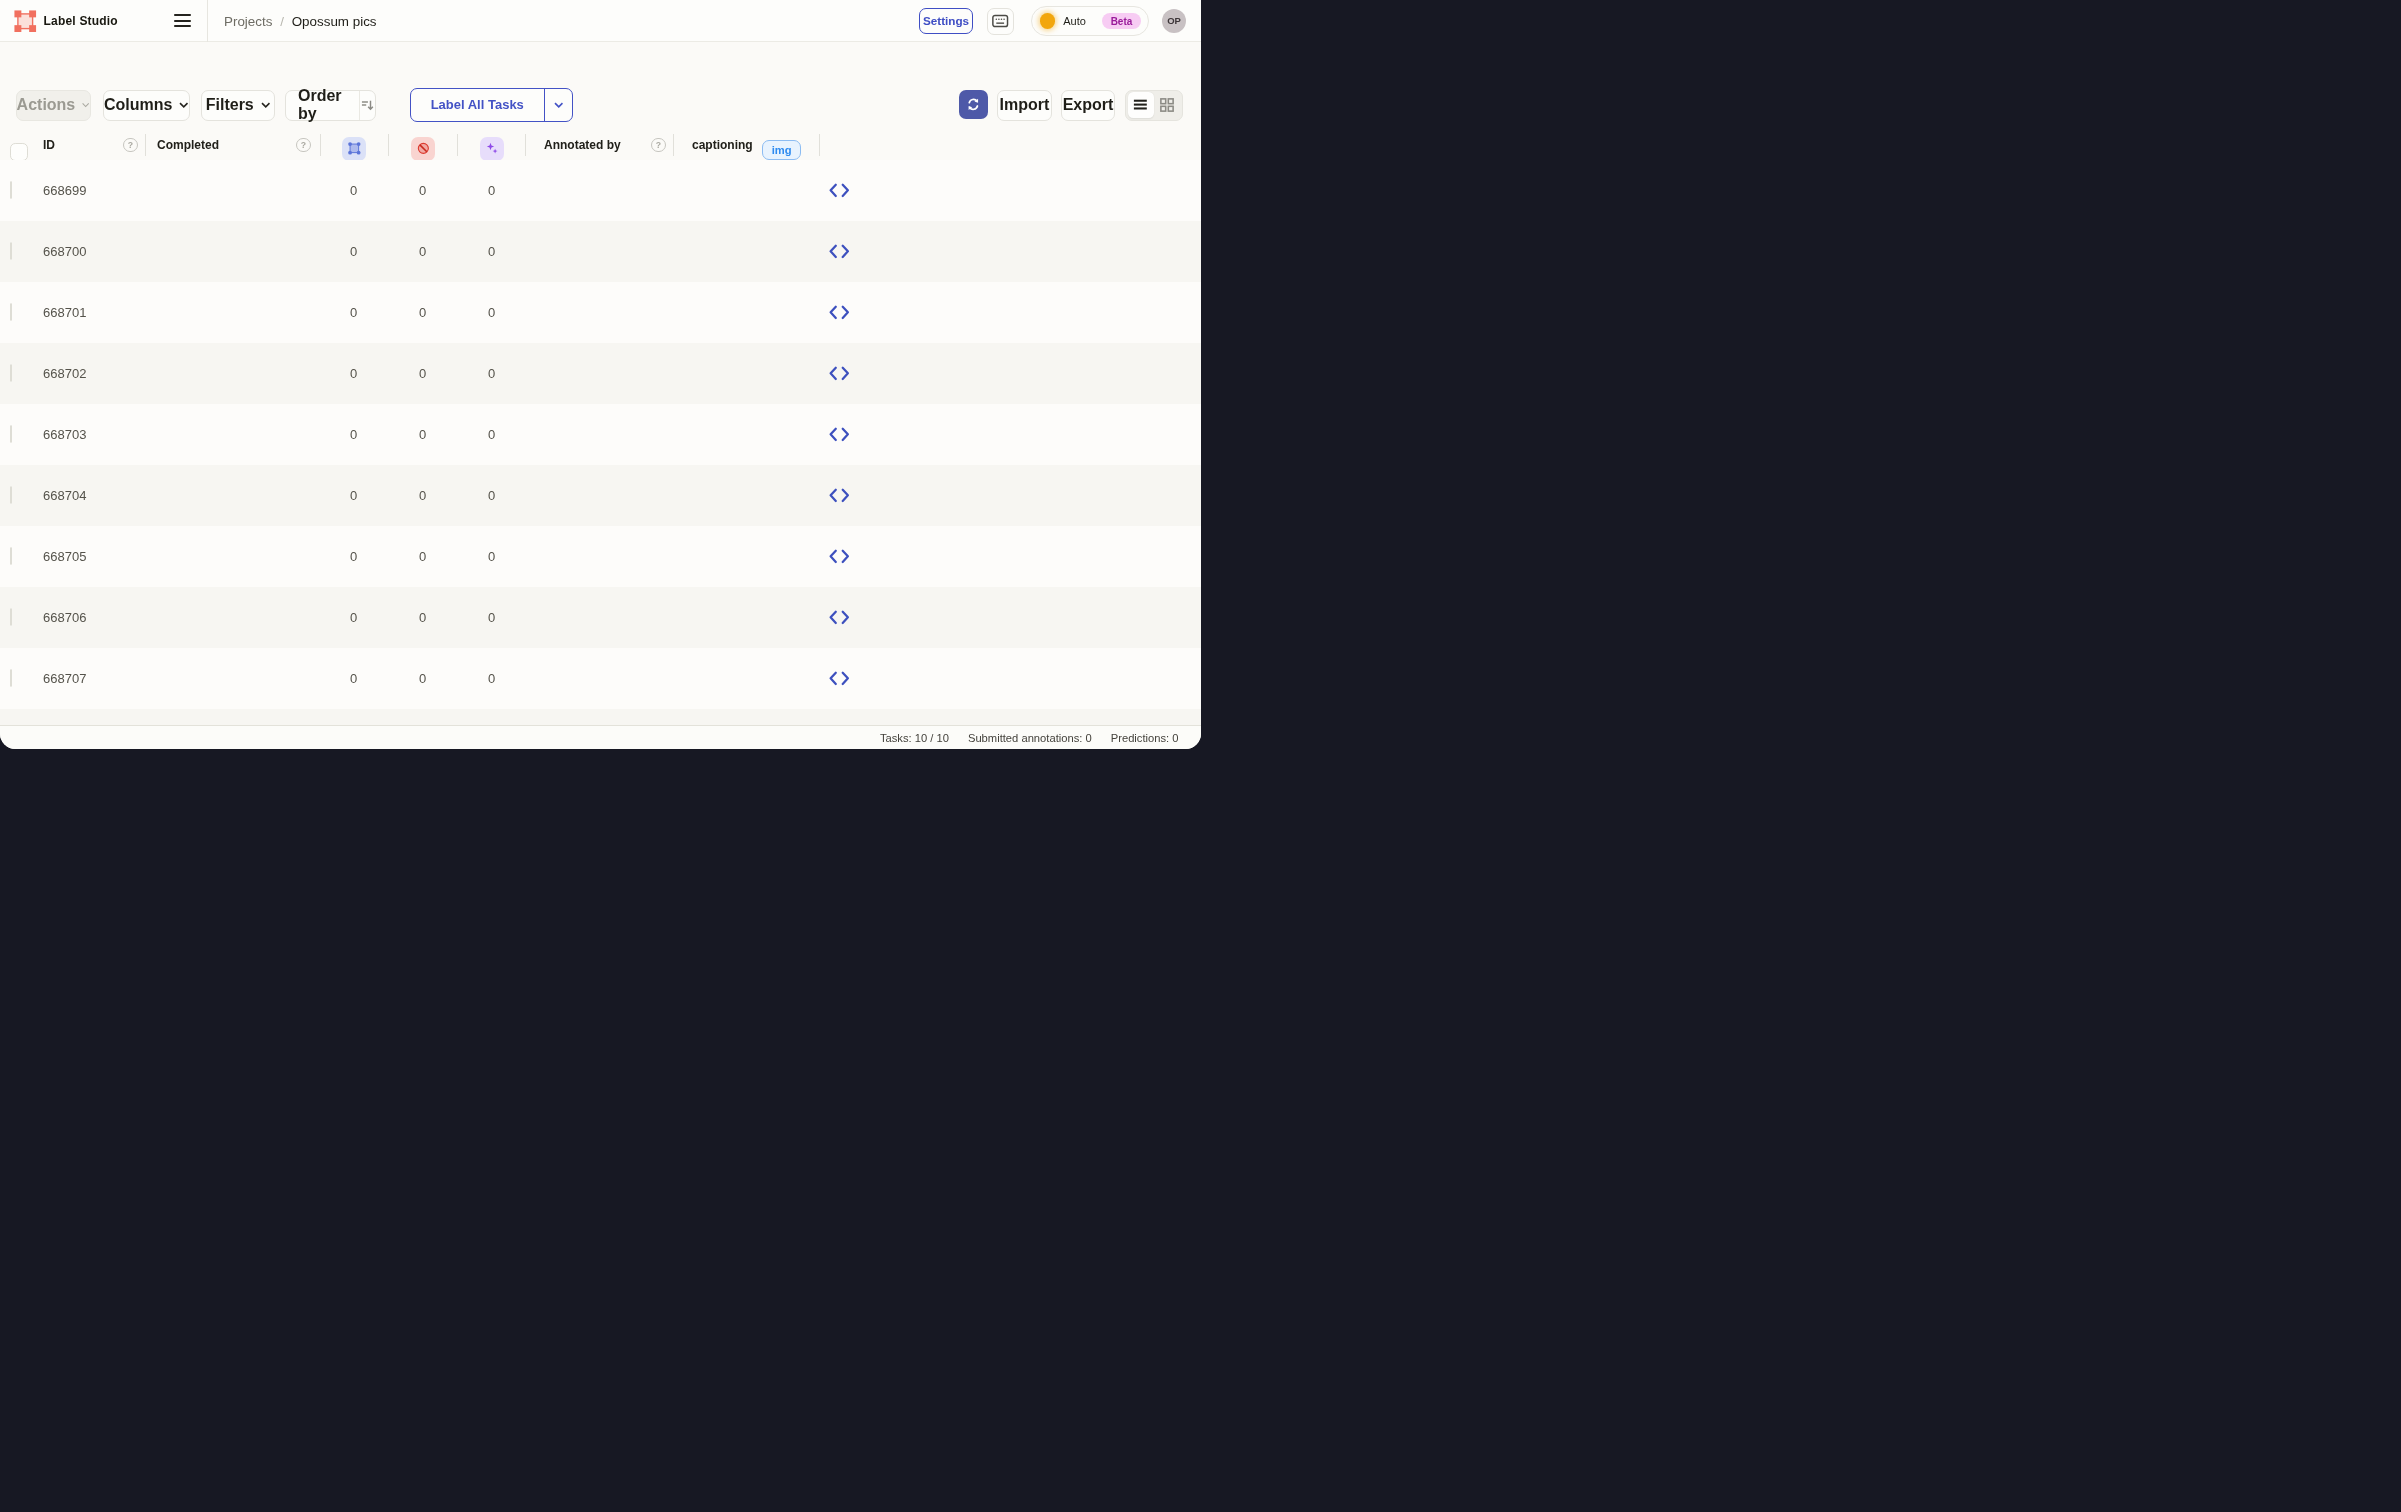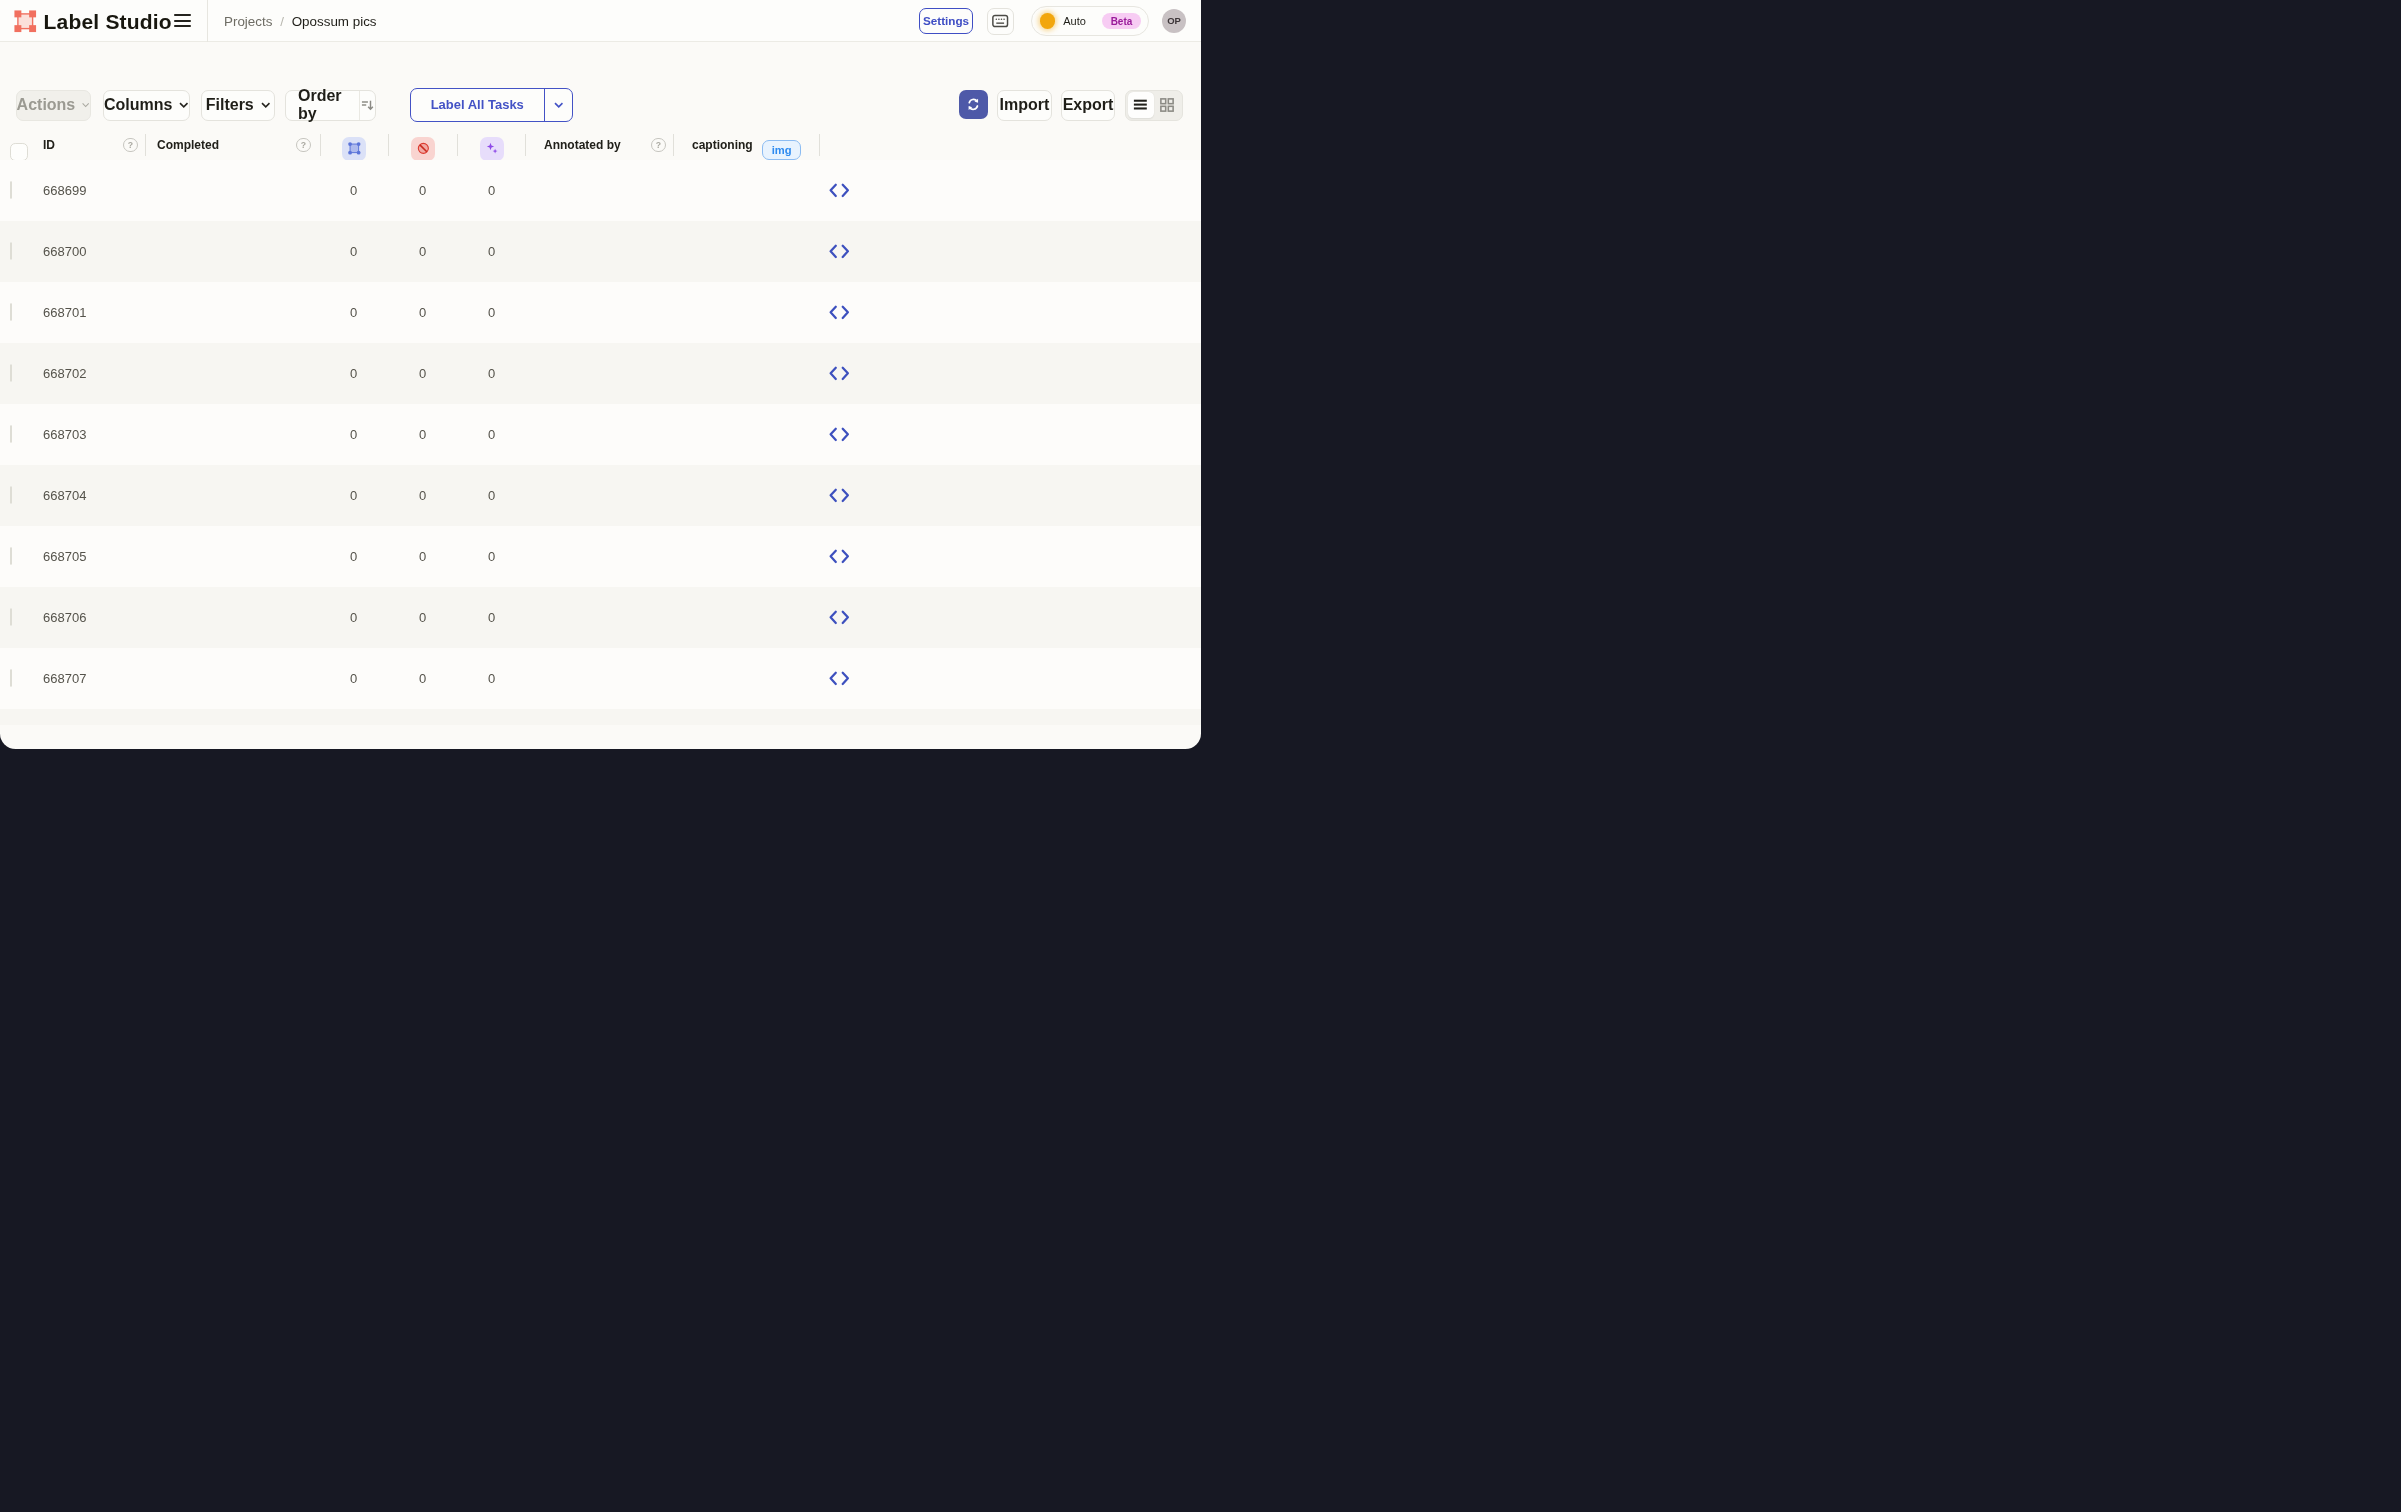--- a/index.html
+++ b/index.html
@@ -6,21 +6,21 @@
   *{box-sizing:border-box;}
   .stage{position:relative;width:1201px;height:756px;background:#171823;
          font-family:"Liberation Sans","DejaVu Sans",sans-serif;overflow:hidden;}
   .main{position:absolute;left:0;top:0;width:1201px;height:749px;background:#FBFAF7;
         border-radius:0 0 15.6px 15.6px;overflow:hidden;}
 
   
   .hdr{position:absolute;left:0;top:0;width:100%;height:42px;background:#FDFDFB;
        border-bottom:0.9px solid #ECEBE5;}
   .logo{position:absolute;left:14px;top:9.5px;display:flex;align-items:center;gap:7px;}
-  .logo-text{font-size:21px;font-weight:700;color:#18170F;letter-spacing:0.2px;}
+  .logo-text{font-size:12px;font-weight:700;color:#18170F;letter-spacing:0.2px;}
   .burger{position:absolute;left:174px;top:12px;width:17.3px;height:17.3px;display:flex;
           flex-direction:column;justify-content:center;gap:3.5px;cursor:pointer;}
   .burger i{display:block;height:2.2px;background:#24231E;border-radius:0.9px;}
   .hdr-div{position:absolute;left:207px;top:0;width:0.9px;height:42px;background:#E7E6E0;}
   .crumbs{position:absolute;left:224px;top:0;height:42px;display:flex;align-items:center;
           gap:7.8px;font-size:13.4px;}
   .crumb-parent{color:#6E6C64;cursor:pointer;}
   .crumb-sep{color:#B9B8B0;}
   .crumb-cur{color:#1F1E18;}
   .settings-btn{position:absolute;left:919px;top:7.8px;width:54px;height:26px;border:1.3px solid #3F4EC4;
@@ -469,16 +469,21 @@
       </div>
         <div class="row alt partial">
 
         <span class="thumb-wrap">
           <span class="thumb t9" title="partially visible thumbnail of dark animal with pale face" style="width: 69px; height: 46px;"></span>
         </span>
 
       </div>
       </div>
 
+    <div class="footer">
+      <span>Tasks: 10 / 10</span>
+      <span>Submitted annotations: 0</span>
+      <span>Predictions: 0</span>
+    </div>
 
   </div>
 </div>
 
 
 </body></html>

